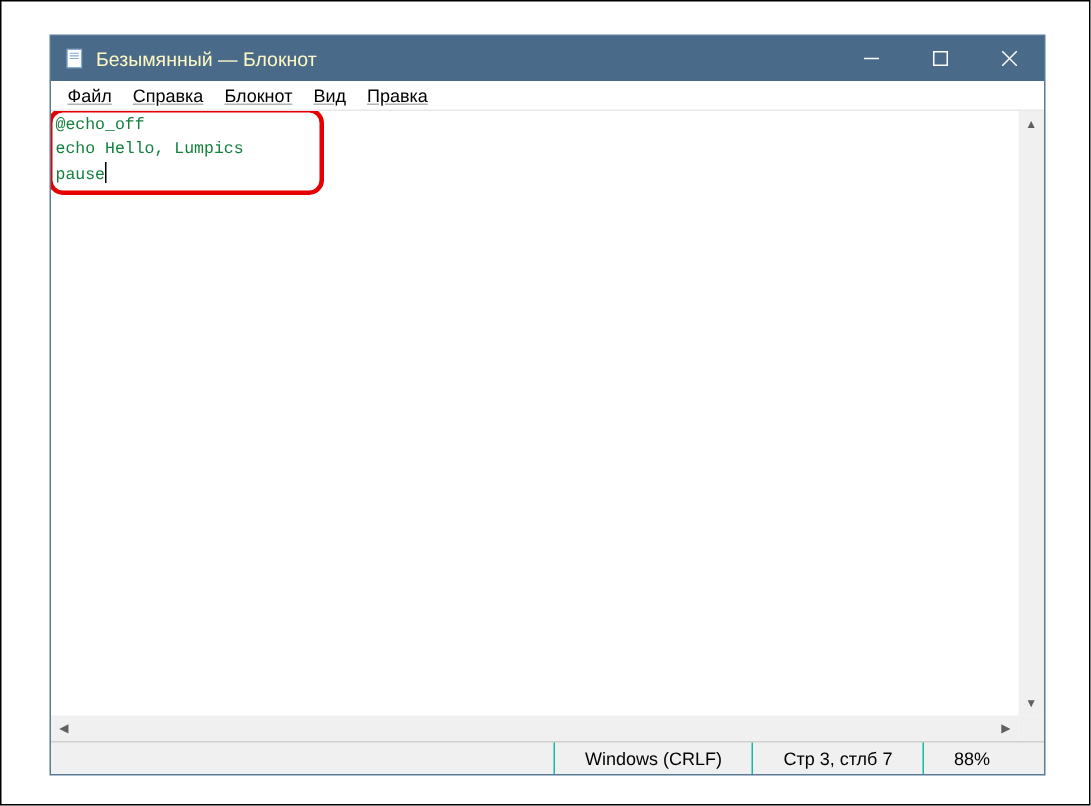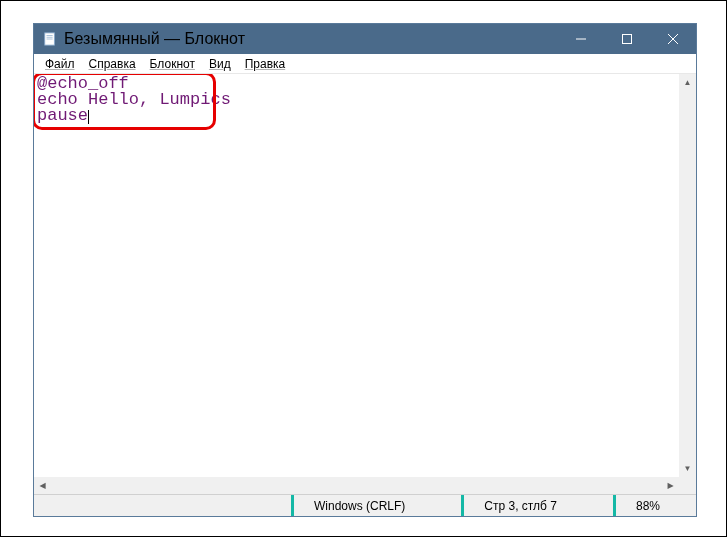--- a/index.html
+++ b/index.html
@@ -30,22 +30,22 @@
       background: #fff;
       border: 1px solid #5a7a9a;
       display: flex;
       flex-direction: column;
     }
     .titlebar {
       background: #4a6a8a;
       height: 30px;
       display: flex;
       align-items: center;
-      color: #000000;
-      font-size: 16px;
+      color: #fef9c3;
+      font-size: 13px;
     }
     .titlebar-icon {
       width: 16px;
       height: 16px;
       margin-left: 8px;
       margin-right: 6px;
       display: flex;
       align-items: center;
       justify-content: center;
     }
@@ -88,24 +88,24 @@
     .editor-area {
       flex: 1;
       position: relative;
       overflow: hidden;
     }
     .text-content {
       position: absolute;
       top: 2px;
       left: 3px;
       font-family: Consolas, "Courier New", monospace;
-      font-size: 17px;
+      font-size: 11px;
       line-height: 16px;
       white-space: pre;
-      color: #701a75;
+      color: #15803d;
     }
     .highlight-box {
       position: absolute;
       top: -2px;
       left: -2px;
       width: 184px;
       height: 58px;
       border: 3px solid #e60000;
       border-radius: 10px;
       pointer-events: none;
@@ -169,25 +169,24 @@
       display: flex;
       align-items: center;
       font-size: 12px;
       color: #000;
     }
     .status-spacer {
       flex: 1;
     }
     .status-cell {
       padding: 0 20px;
-      border-left: 3px solid #14b8a6;
-      height: 100%;
-      display: flex;
-      align-items: center;
-      margin-left: 36px;
+      border-left: 1px solid #14b8a6;
+      height: 100%;
+      display: flex;
+      align-items: center;
     }
     .status-cell.wide {
       min-width: 120px;
     }
     .status-cell.med {
       min-width: 100px;
     }
     .status-cell.small {
       min-width: 60px;
     }

